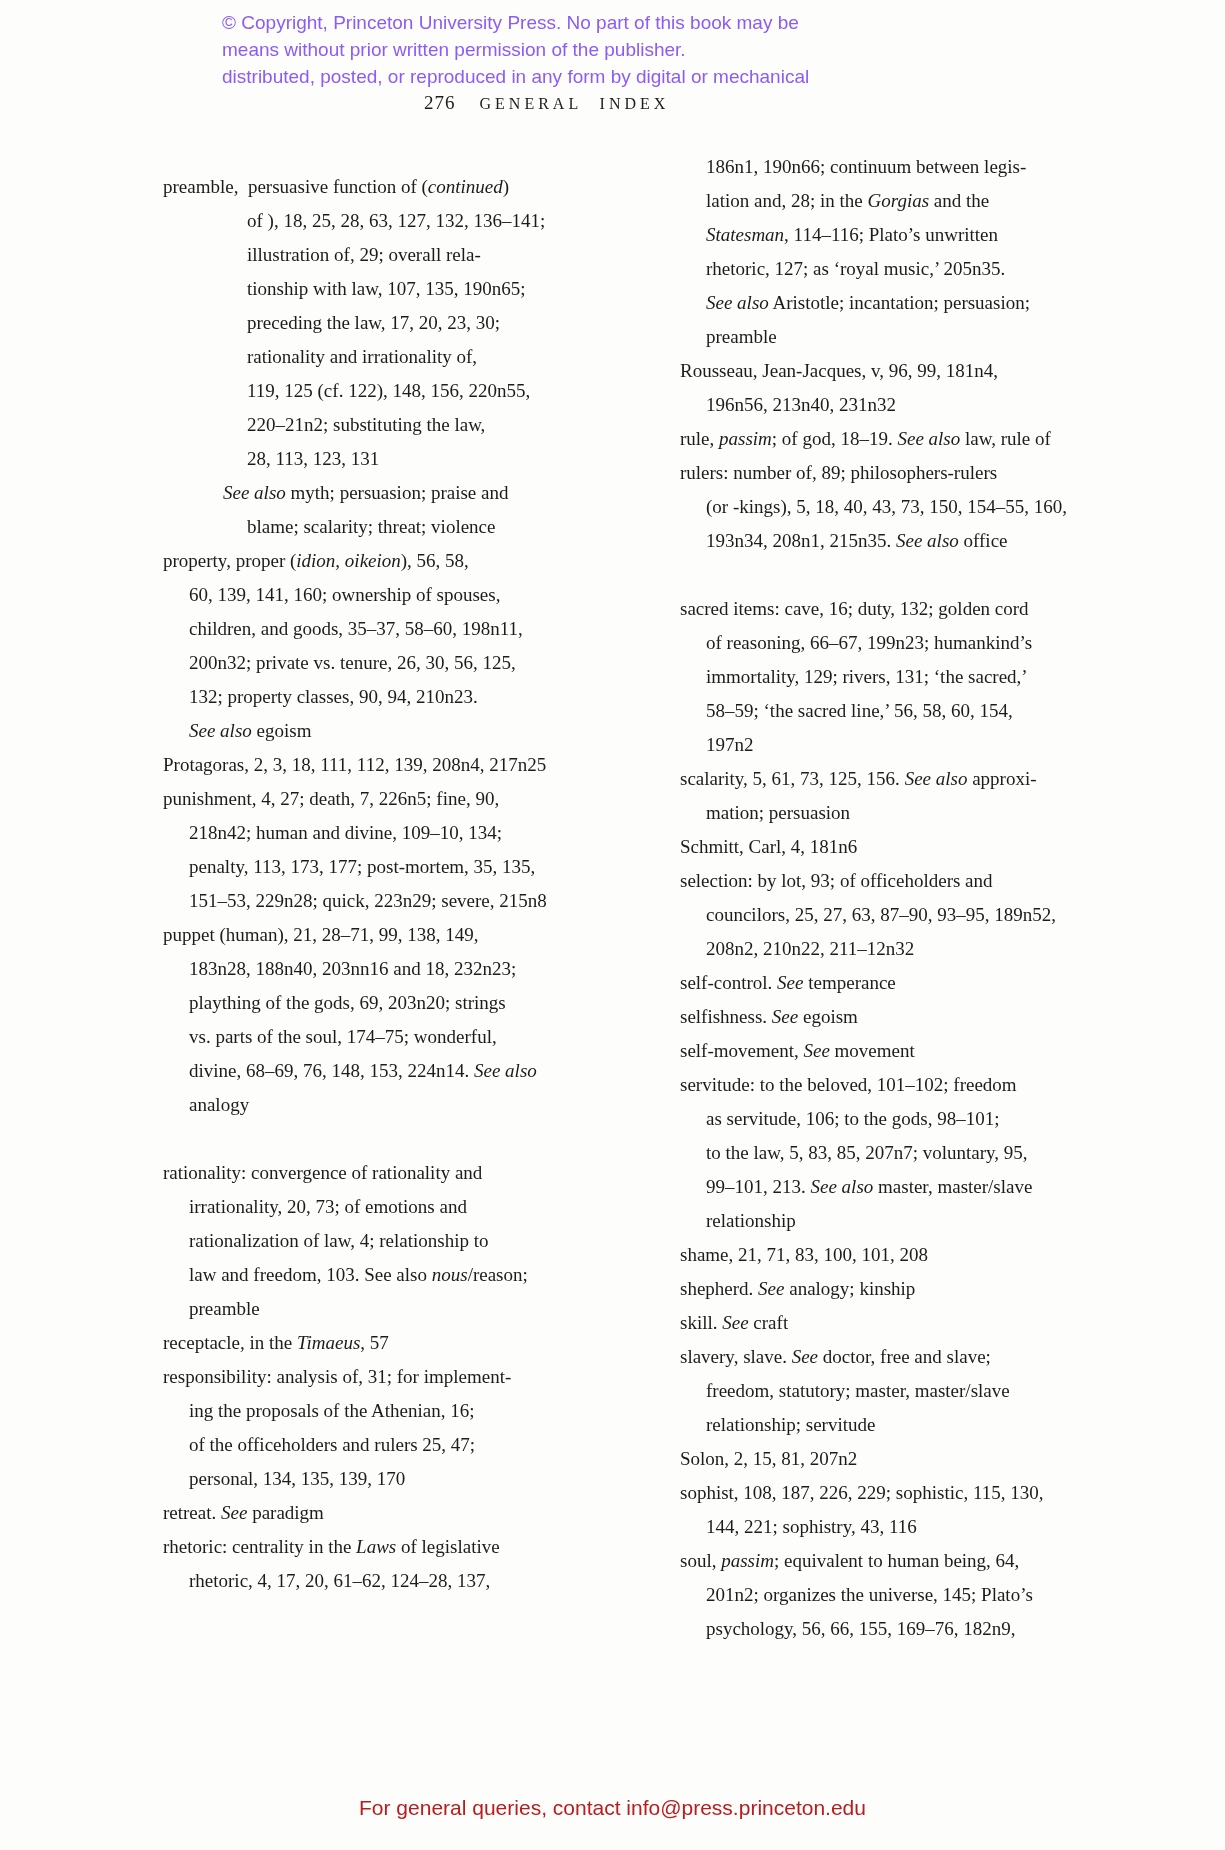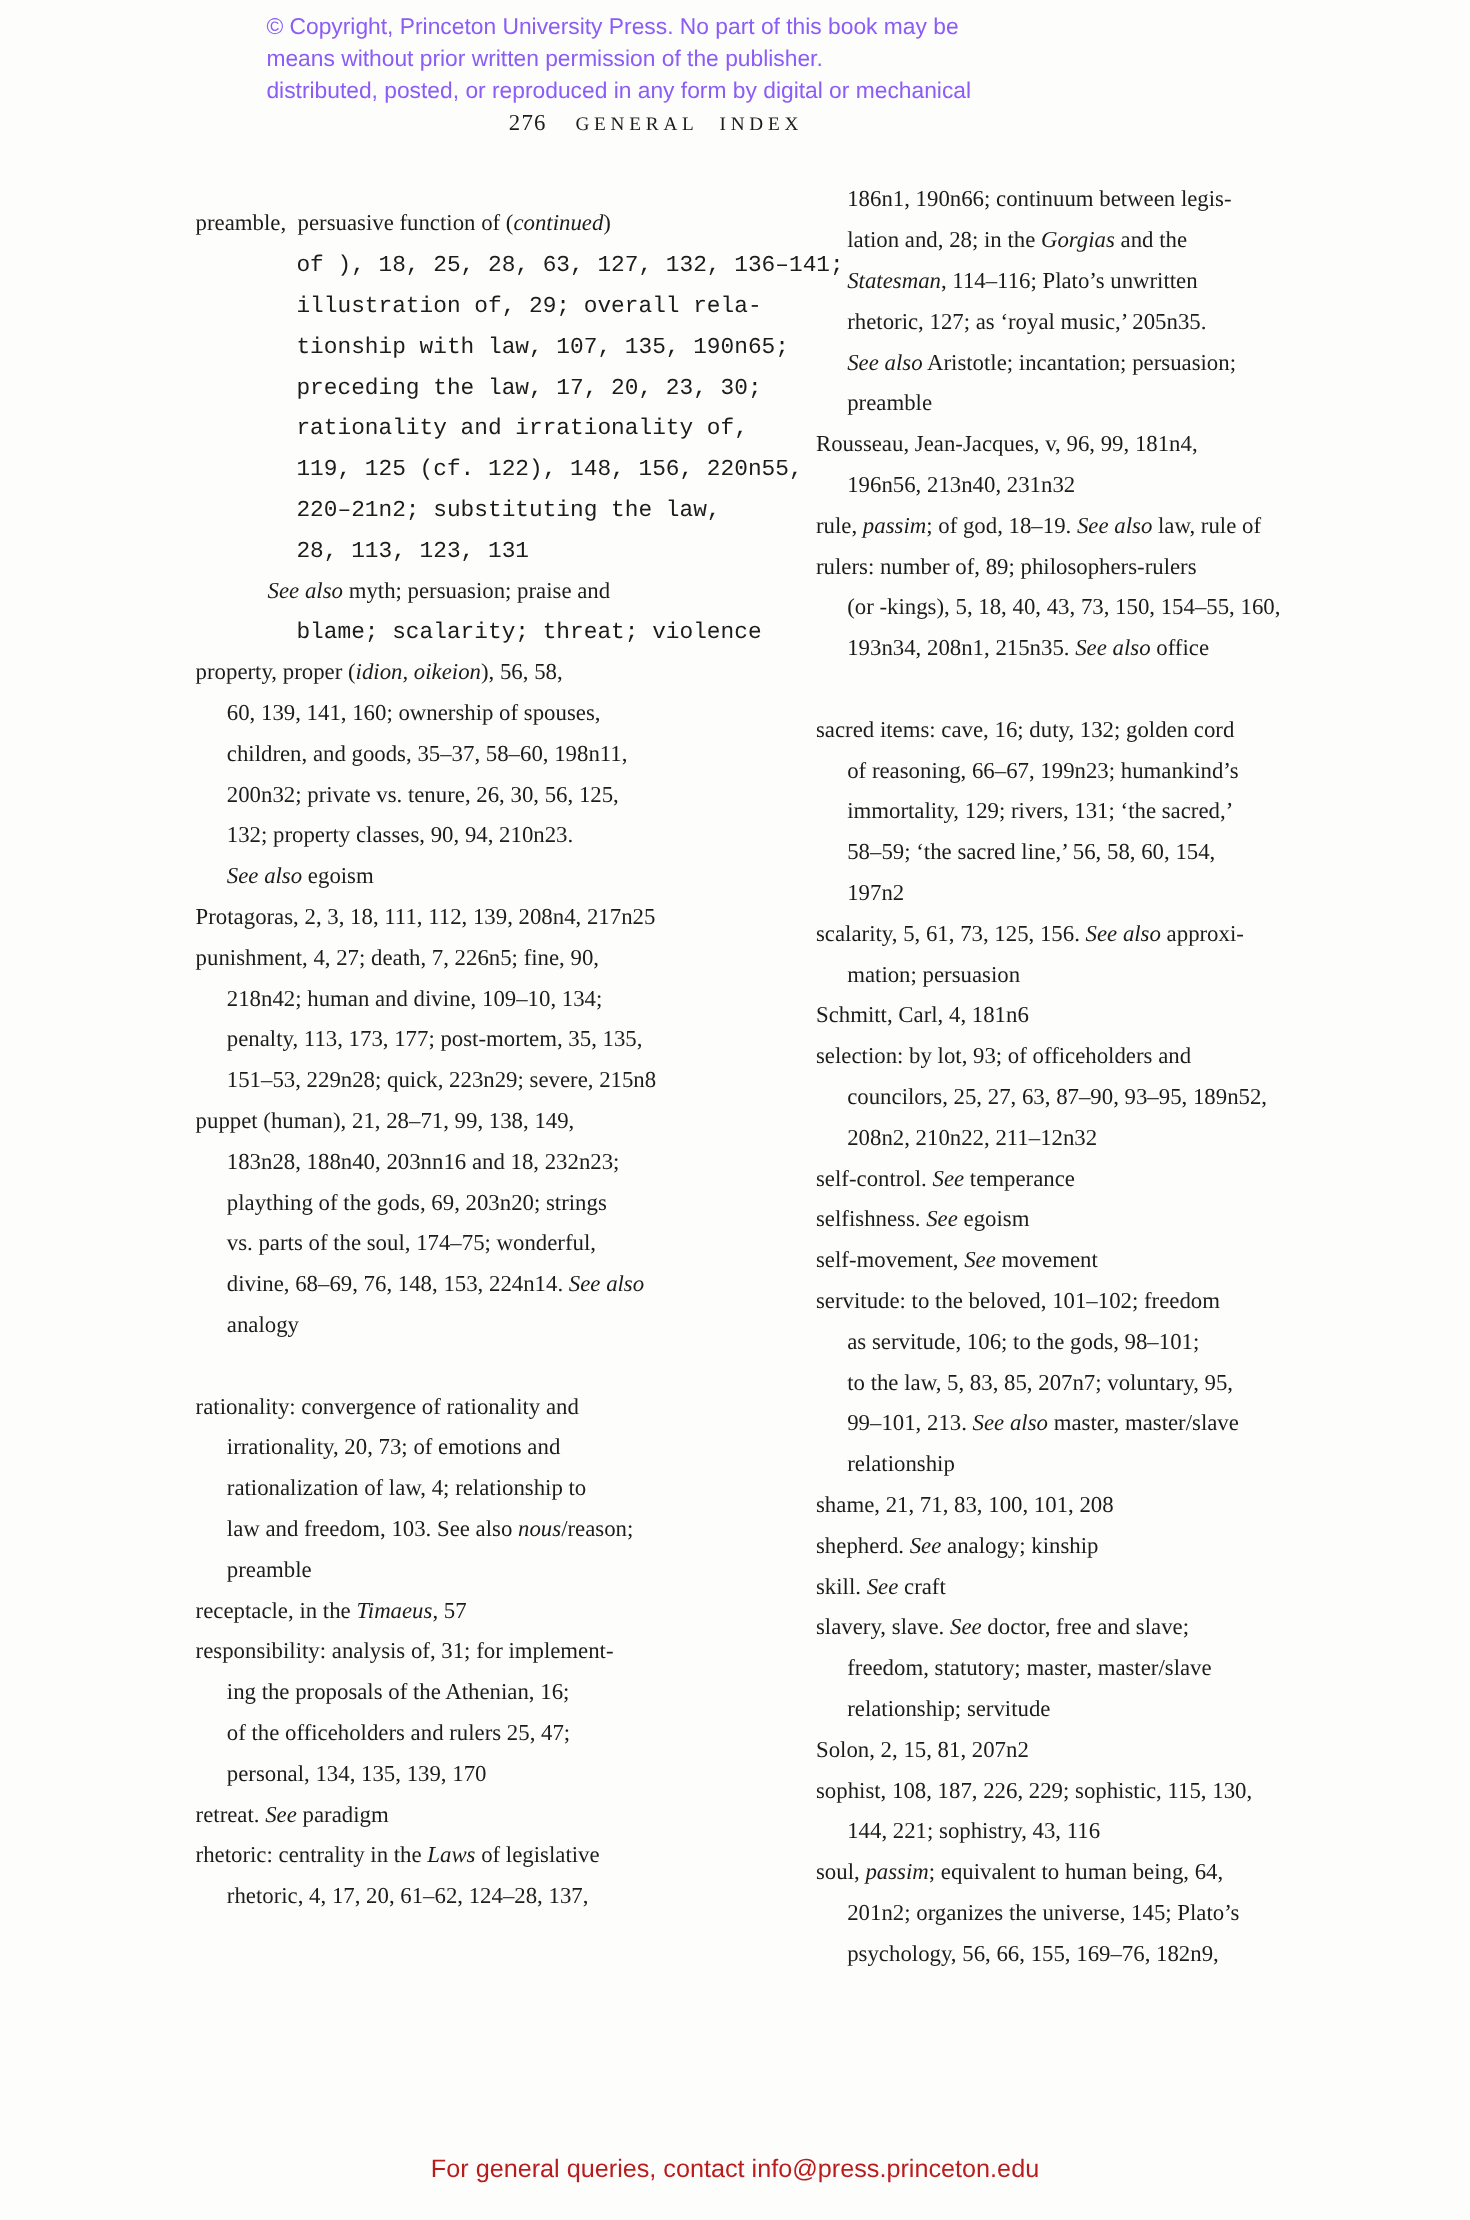--- a/index.html
+++ b/index.html
@@ -19,21 +19,21 @@
   }
   .pagehead { position:absolute; left:424px; top:92px; white-space:nowrap; }
   .pagenum  { font-size:19px; letter-spacing:1px; margin-right:24px; }
   .headtitle{ font-size:16px; letter-spacing:4px; word-spacing:10px; }
   .col { position:absolute; top:150px; font-size:19px; line-height:34px; }
   .col-left  { left:163px; width:385px;margin-top:20px; }
   .col-right { left:652px; width:420px;margin-left:28px; }
   .line { white-space:pre; }
   .ind1 { padding-left:26px; }
   .ind2 { padding-left:60px; }
-  .ind3 { padding-left:84px;font-family:Liberation Mono, monospace; }
+  .ind3 { padding-left:84px; }
   .entry.gap { margin-top:34px; }
   .line i { font-style:italic; }
   .footer {
     position:absolute; left:0; right:0; top:1796px;
     text-align:center;
     font-family:"Liberation Sans","DejaVu Sans",sans-serif;
     font-size:21px; color:#b91c1c;
   }
 </style>
 </head>

